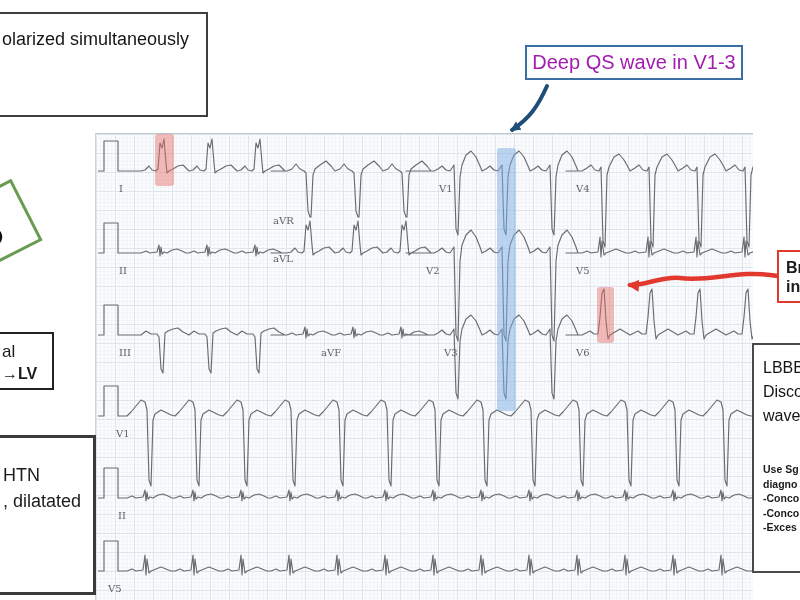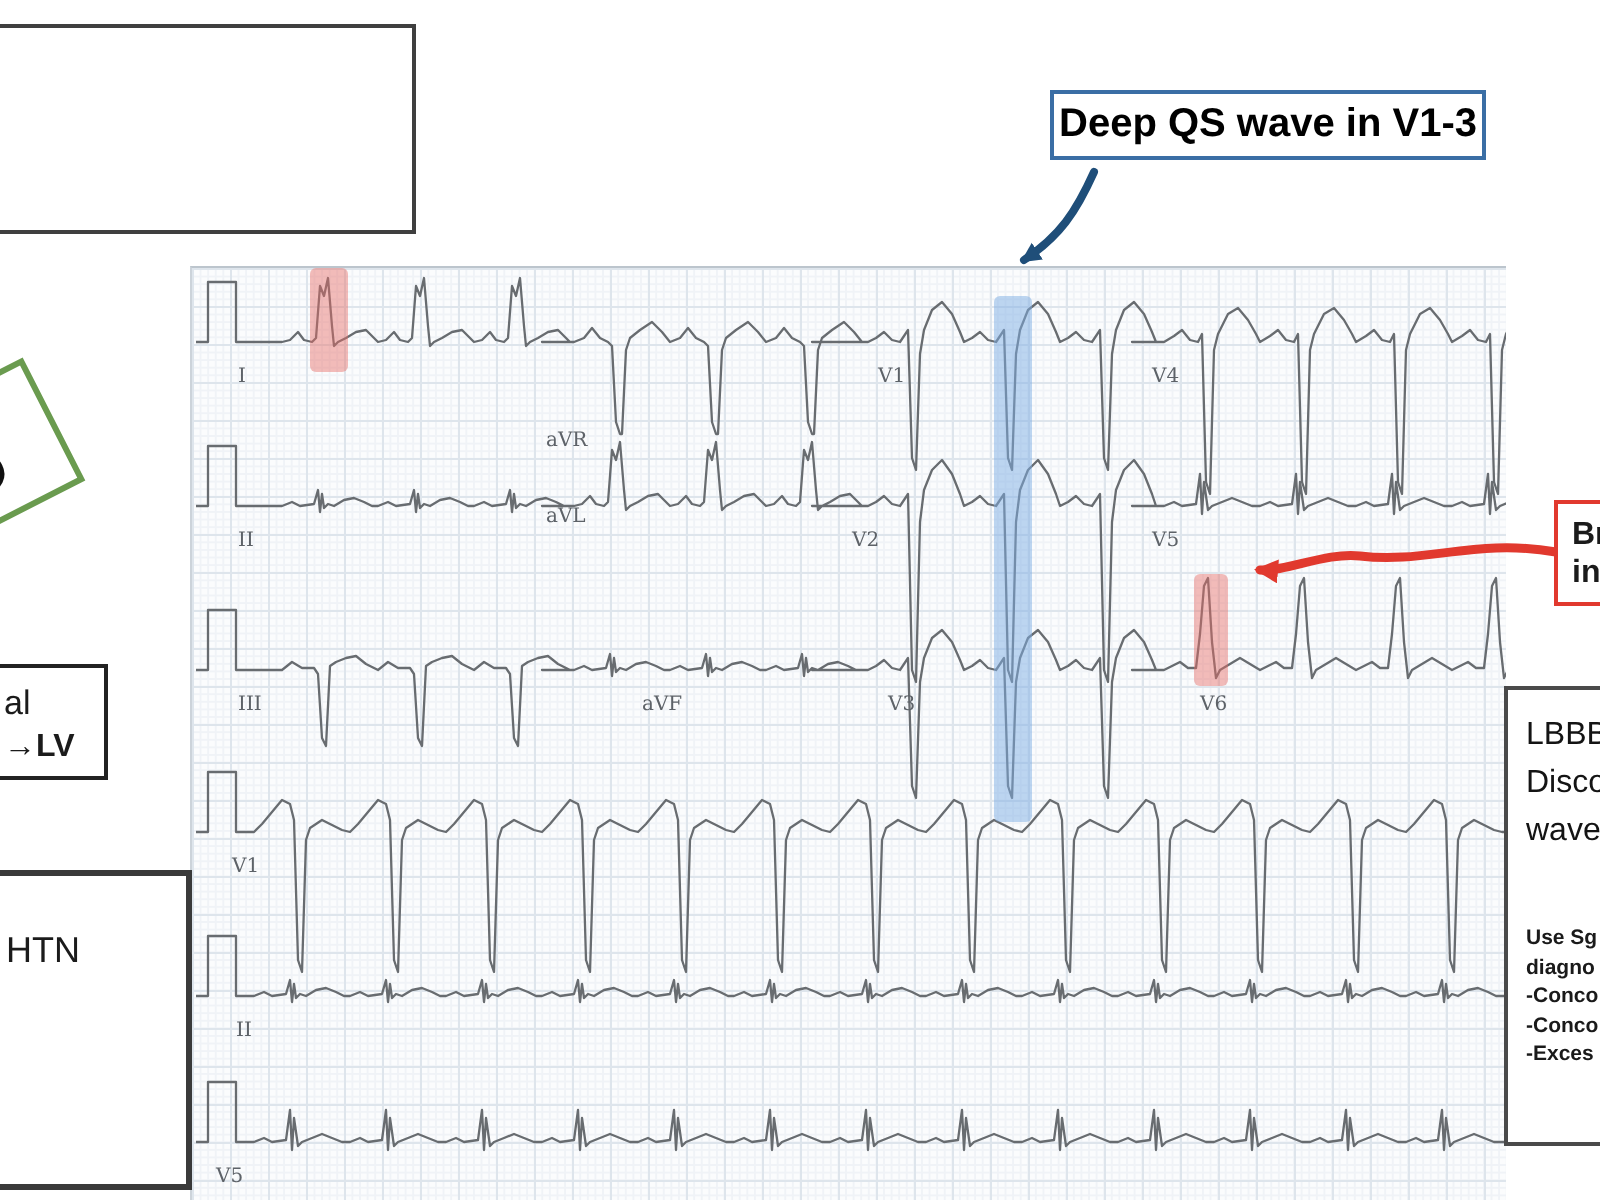--- a/index.html
+++ b/index.html
@@ -23,21 +23,21 @@
   .tbox{position:absolute;background:#fff;border:2px solid #3f3f3f;box-sizing:border-box;}
   .tline{white-space:nowrap;}
   #box-depol{left:-80px;top:12px;width:288px;height:105px;padding:13px 0 0 80px;
              font-size:18px;line-height:25px;color:#161616;}
   #box-diamond{left:-213px;top:175px;width:240px;height:69px;border:3px solid #6a9b4f;
                transform:rotate(-27deg);transform-origin:100% 50%;
                display:flex;align-items:center;justify-content:flex-end;padding-right:28px;
                font-size:56px;font-weight:bold;color:#111;}
   #box-deepqs{left:525px;top:45px;width:218px;height:35px;border:2px solid #3a6ea5;
               display:flex;align-items:center;justify-content:center;
-              font-size:20px;font-weight:bold;color:#000000;}
+              font-size:20px;font-weight:normal;color:#a21caf;}
   #box-broad{left:777px;top:250px;width:70px;height:53px;border:2px solid #e8473c;
              padding:6px 0 0 7px;font-size:16px;font-weight:bold;line-height:19px;}
   #box-lbbb{left:752px;top:343px;width:130px;height:230px;border:2px solid #4a4a4a;
             padding:11px 0 0 9px;}
   #box-lbbb .big{font-size:16px;line-height:24px;color:#141414;}
   #box-lbbb .small{margin-top:34px;font-size:10.5px;font-weight:bold;line-height:14.5px;color:#1a1a1a;}
   #box-septal{left:-60px;top:332px;width:114px;height:58px;border:2.5px solid #222;
               padding:7px 0 0 60px;font-size:17px;line-height:22px;}
   #box-septal .l2{font-size:16px;font-weight:600;}
   #box-causes{left:-100px;top:435px;width:196px;height:160px;border:3px solid #3a3a3a;
@@ -62,21 +62,21 @@
       <span class="lead-label" style="left: 177px; top: 49px; margin-top: 32px;">aVR</span>
       <span class="lead-label" style="left: 343px; top: 49px;">V1</span>
       <span class="lead-label" style="left: 480px; top: 49px;">V4</span>
       <span class="lead-label" style="left: 23px; top: 131px;">II</span>
       <span class="lead-label" style="left: 177px; top: 119px;">aVL</span>
       <span class="lead-label" style="left: 330px; top: 131px;">V2</span>
       <span class="lead-label" style="left: 480px; top: 131px;">V5</span>
       <span class="lead-label" style="left: 23px; top: 213px;">III</span>
       <span class="lead-label" style="left: 177px; top: 213px; margin-left: 48px;">aVF</span>
       <span class="lead-label" style="left: 348px; top: 213px;">V3</span>
-      <span class="lead-label" style="left: 480px; top: 213px; margin-left: 24px;">V6</span>
+      <span class="lead-label" style="left: 480px; top: 213px;">V6</span>
       <span class="lead-label" style="left: 20px; top: 294px;">V1</span>
       <span class="lead-label" style="left: 22px; top: 376px;">II</span>
       <span class="lead-label" style="left: 12px; top: 449px;">V5</span>
     </div>
 
   <div class="hl abs" id="hl-lead1" style="left: 155px; top: 134px; width: 19px; height: 52px; background: rgba(231, 109, 102, 0.45);"></div>
   <div class="hl abs" id="hl-v13" style="left: 497px; top: 148px; width: 19px; height: 263px; background: rgba(126, 174, 228, 0.5);"></div>
   <div class="hl abs" id="hl-v6" style="left: 597px; top: 287px; width: 17px; height: 56px; background: rgba(231, 109, 102, 0.45);"></div>
 
   <svg class="arrow" style="left:492px;top:80px;" width="80" height="62">
@@ -91,20 +91,21 @@
   <svg class="arrow" style="left:618px;top:266px;" width="165" height="34">
     <defs>
       <marker id="mr" markerWidth="16" markerHeight="16" refX="9" refY="6" orient="auto" markerUnits="userSpaceOnUse">
         <path d="M0,0 L12,6 L0,12 z" class="mr-fill" fill="#e1392e"></path>
       </marker>
     </defs>
     <path id="red-arrow-path" d="M160,10 C120,3 95,16 62,12 C45,10 25,20 12,19" fill="none" stroke-width="4.5" stroke-linecap="round" marker-end="url(#mr)" stroke="#e1392e"></path>
   </svg>
 
   <div class="tbox" id="box-depol">
+    <div class="tline">olarized simultaneously</div>
   </div>
 
   <div class="tbox" id="box-diamond" style="border-color: rgb(106, 155, 79);">
     <span>B</span>
   </div>
 
   <div class="tbox" id="box-deepqs" style="border-color: rgb(58, 110, 165);">
     <span>Deep QS wave in V1-3</span>
   </div>
 
@@ -128,15 +129,16 @@
     </div>
   </div>
 
   <div class="tbox" id="box-septal">
     <div class="tline">al</div>
     <div class="tline l2">→LV</div>
   </div>
 
   <div class="tbox" id="box-causes">
     <div class="tline">HTN</div>
+    <div class="tline">, dilatated</div>
   </div>
 
 </div>
 
 </body></html>

